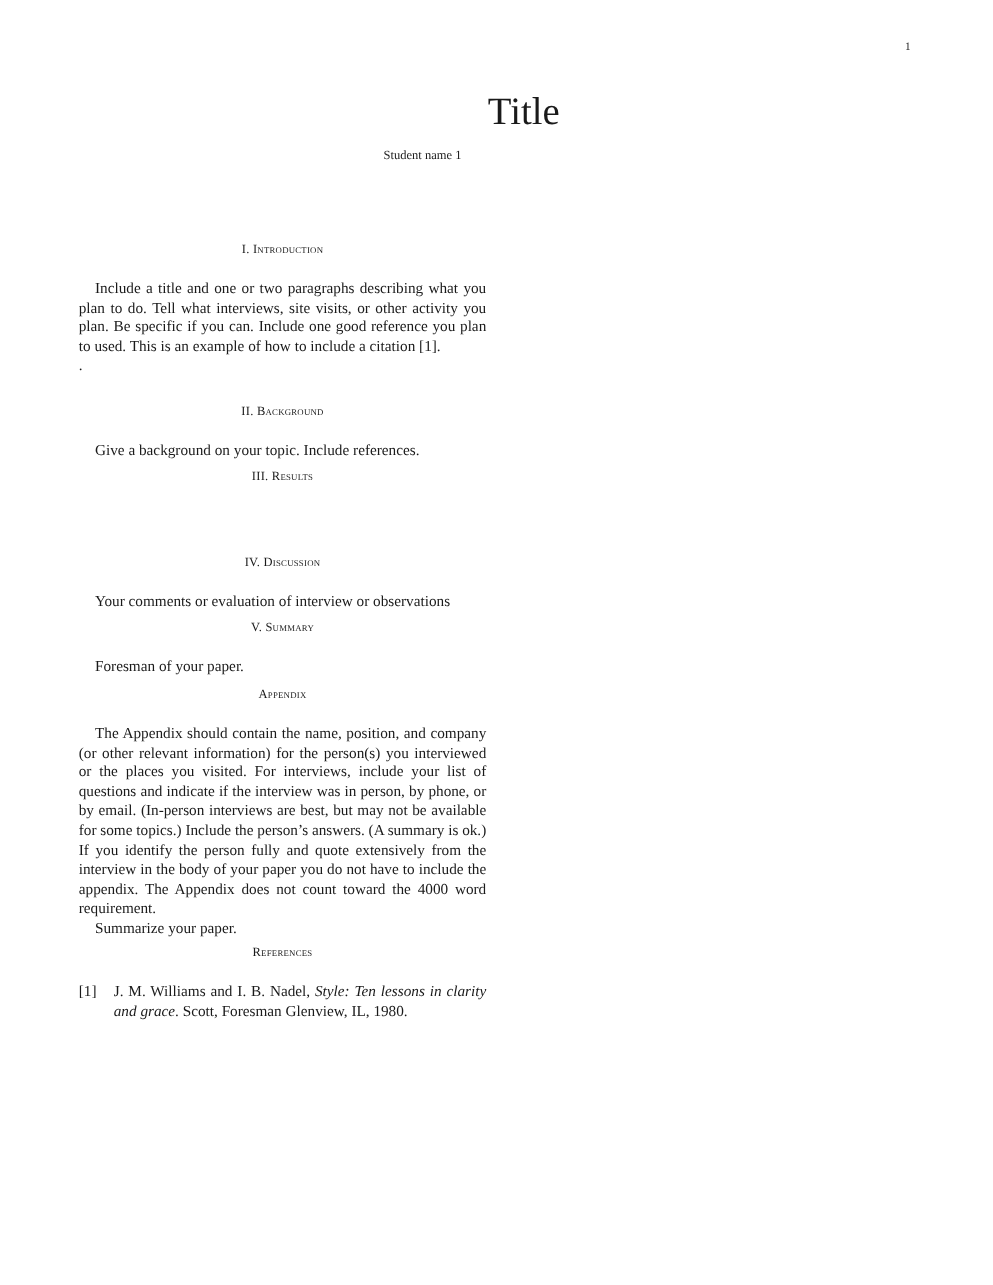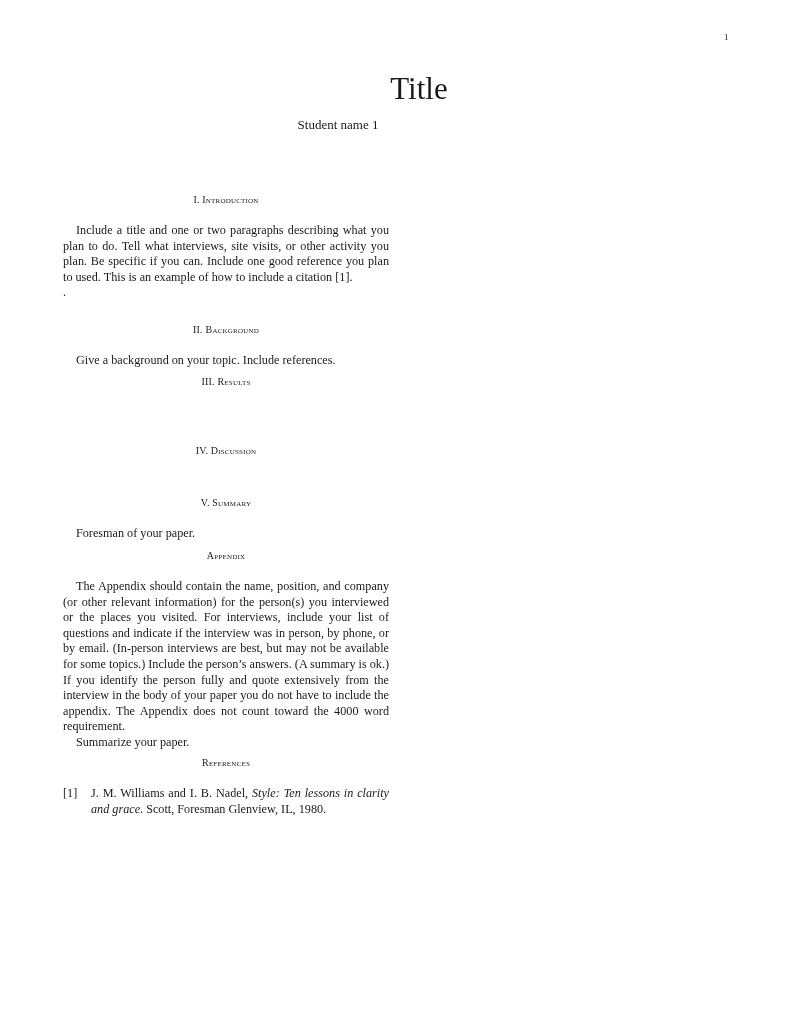--- a/index.html
+++ b/index.html
@@ -33,21 +33,21 @@
       font-weight: normal;
       margin: 0;
       padding-left: 22px;
     }
     .author {
       position: absolute;
       top: 116px;
       left: 0;
       width: 676px;
       text-align: center;
-      font-size: 13px;
+      font-size: 10px;
       line-height: 17px;
     }
     .column {
       position: absolute;
       left: 63px;
       top: 180px;
       width: 326px;
       font-size: 12.2px;
       line-height: 15.6px;
     }
@@ -118,20 +118,21 @@
   </div>
 
   <div class="sec-results">
     <h2 class="section-heading">III. Results</h2>
     <div class="heading-gap"></div>
   </div>
 
   <div class="sec-discussion">
     <h2 class="section-heading">IV. Discussion</h2>
     <div class="heading-gap"></div>
+    <p class="para">Your comments or evaluation of interview or observations</p>
   </div>
 
   <div class="sec-summary">
     <h2 class="section-heading">V. Summary</h2>
     <div class="heading-gap"></div>
     <p class="para">Foresman of your paper.</p>
   </div>
 
   <div class="sec-appendix">
     <h2 class="section-heading">Appendix</h2>

